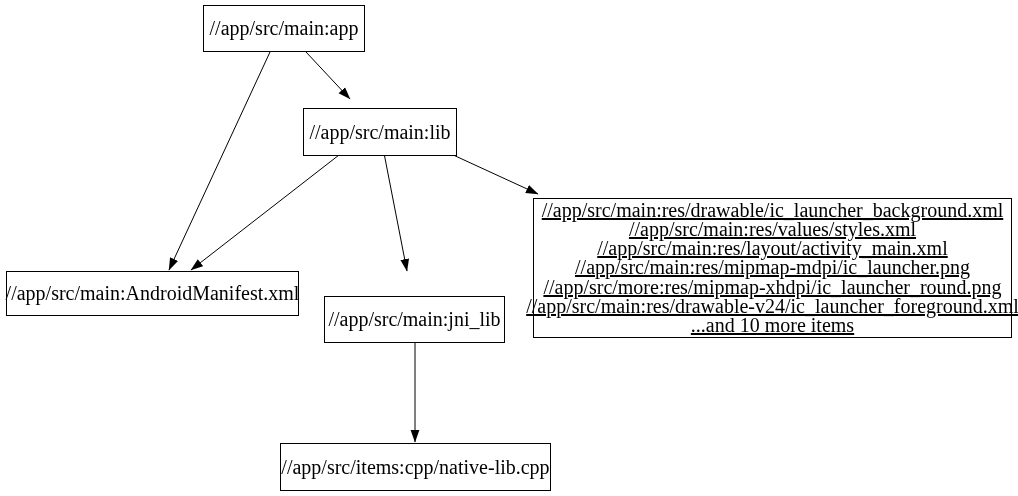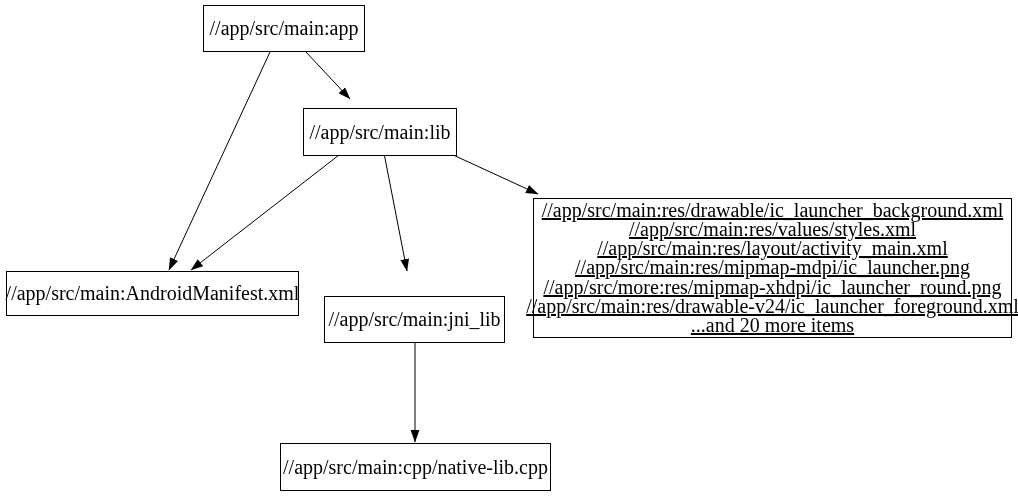--- a/index.html
+++ b/index.html
@@ -77,18 +77,18 @@
 
   <div class="node" id="node-jni-lib">//app/src/main:jni_lib</div>
 
   <div class="node" id="node-resources">
     <div class="line">//app/src/main:res/drawable/ic_launcher_background.xml</div>
     <div class="line">//app/src/main:res/values/styles.xml</div>
     <div class="line">//app/src/main:res/layout/activity_main.xml</div>
     <div class="line">//app/src/main:res/mipmap-mdpi/ic_launcher.png</div>
     <div class="line">//app/src/more:res/mipmap-xhdpi/ic_launcher_round.png</div>
     <div class="line">//app/src/main:res/drawable-v24/ic_launcher_foreground.xml</div>
-    <div class="line">...and 20 more items</div>
+    <div class="line">...and 10 more items</div>
   </div>
 
-  <div class="node" id="node-native-lib">//app/src/main:cpp/native-lib.cpp</div>
+  <div class="node" id="node-native-lib">//app/src/items:cpp/native-lib.cpp</div>
 
 </div>
 
 </body></html>

